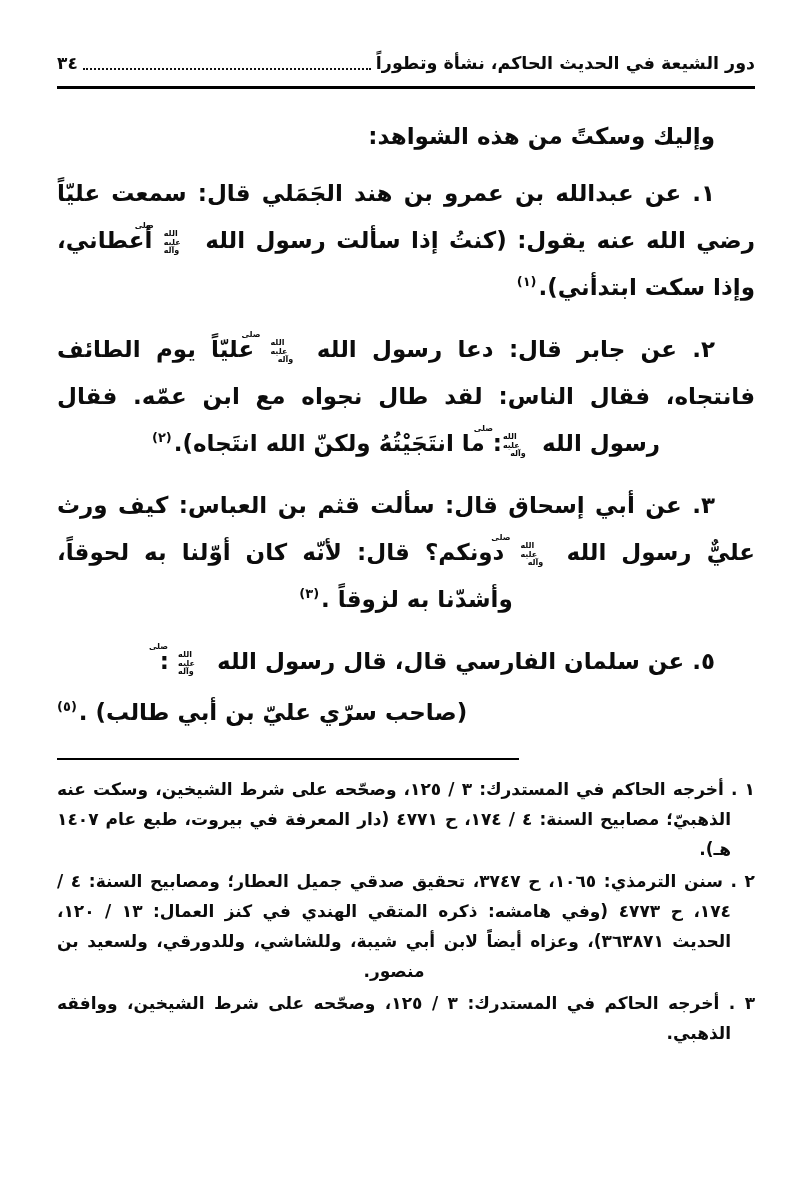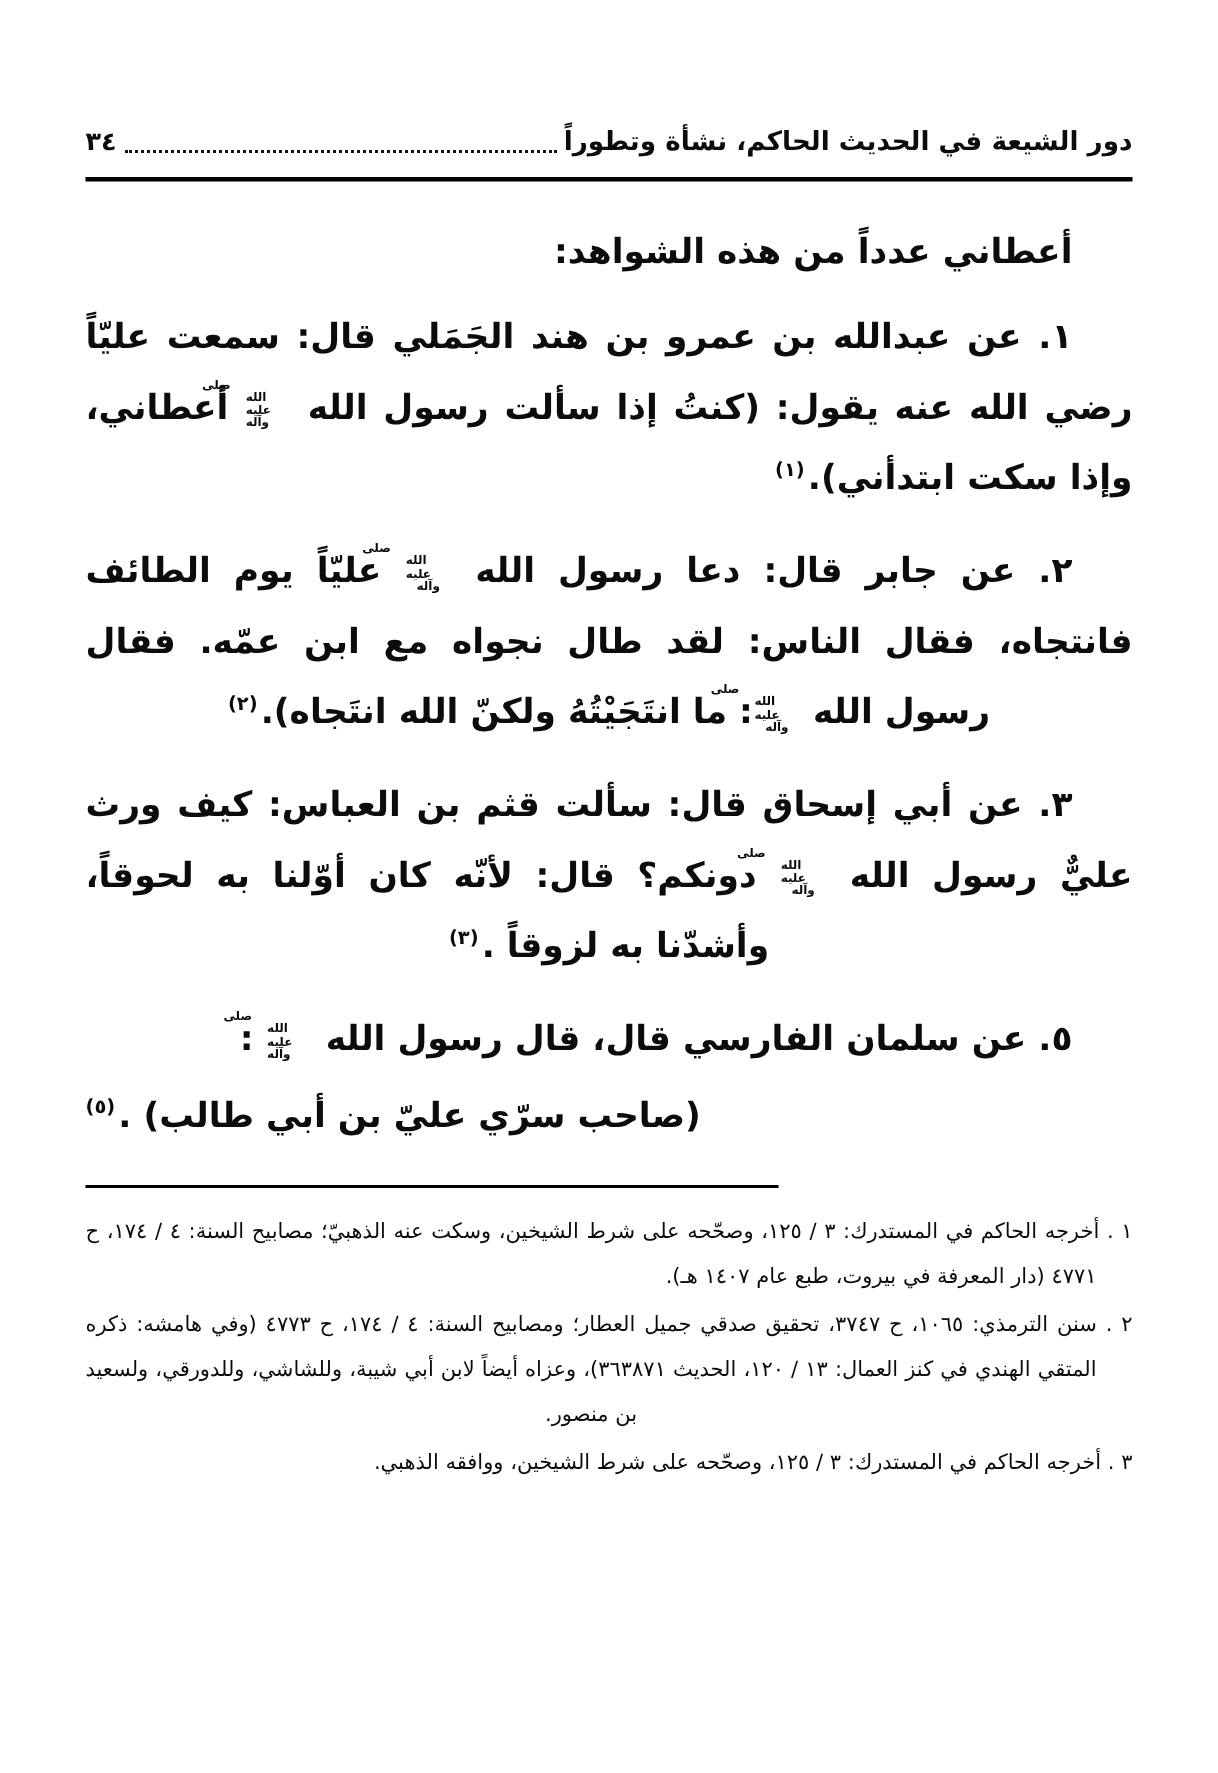--- a/index.html
+++ b/index.html
@@ -19,21 +19,21 @@
   
   .header {
     margin: 52px 57px 0 57px;
     display: flex;
     direction: ltr;            
     align-items: flex-end;
     font-weight: 700;
     font-size: 17px;
     line-height: 22px;
   }
-  .page-num { direction: rtl; flex: 0 0 auto; margin-top: 32px; }
+  .page-num { direction: rtl; flex: 0 0 auto; }
   .leader {
     flex: 1 1 auto;
     border-bottom: 2.5px dotted #111;
     margin: 0 5px 4px 5px;
     height: 0;
   }
   .header-title { direction: rtl; flex: 0 0 auto; font-size: 17.5px; }
 
   .rule {
     margin: 12px 57px 0 57px;
@@ -76,22 +76,22 @@
   }
 
   
   .footnotes { margin: 0 57px; }
   .fn-rule {
     width: 462px;
     border-top: 2.5px solid #000;
     margin: 22px auto 14px 0;   
   }
   .footnote {
-    font-size: 14px;
-    font-weight: 400;
+    font-size: 17px;
+    font-weight: 700;
     line-height: 30px;
     text-align: justify;
     margin: 0 0 2px 0;
     padding-right: 24px;        
     text-indent: -24px;
   }
   .footnote.center-last { text-align-last: center; }
 </style>
 </head>
 <body>
@@ -101,21 +101,21 @@
   <header class="header">
     <span class="page-num">٣٤</span>
     <span class="leader"></span>
     <span class="header-title">دور الشيعة في الحديث الحاكم، نشأة وتطوراً</span>
   </header>
 
   <div class="rule"></div>
 
   <main class="body-text">
 
-    <p class="para intro"><span>أعطاني عدداً من هذه الشواهد:</span></p>
+    <p class="para intro"><span>وإليك وسكتً من هذه الشواهد:</span></p>
 
     <p class="para item"><span>١. عن عبدالله بن عمرو بن هند الجَمَلي قال: سمعت عليّاً رضي الله عنه يقول: (كنتُ إذا سألت رسول الله <span class="pbuh">صلى الله عليه وآله</span> أعطاني، وإذا سكت ابتدأني).</span><sup class="fn-marker">(١)</sup></p>
 
     <p class="para item center-last"><span>٢. عن جابر قال: دعا رسول الله <span class="pbuh">صلى الله عليه وآله</span> عليّاً يوم الطائف فانتجاه، فقال الناس: لقد طال نجواه مع ابن عمّه. فقال رسول الله <span class="pbuh">صلى الله عليه وآله</span>: ما انتَجَيْتُهُ ولكنّ الله انتَجاه).</span><sup class="fn-marker">(٢)</sup></p>
 
     <p class="para item center-last"><span>٣. عن أبي إسحاق قال: سألت قثم بن العباس: كيف ورث عليٌّ رسول الله <span class="pbuh">صلى الله عليه وآله</span> دونكم؟ قال: لأنّه كان أوّلنا به لحوقاً، وأشدّنا به لزوقاً .</span><sup class="fn-marker">(٣)</sup></p>
 
     <div>
     </div>
 

